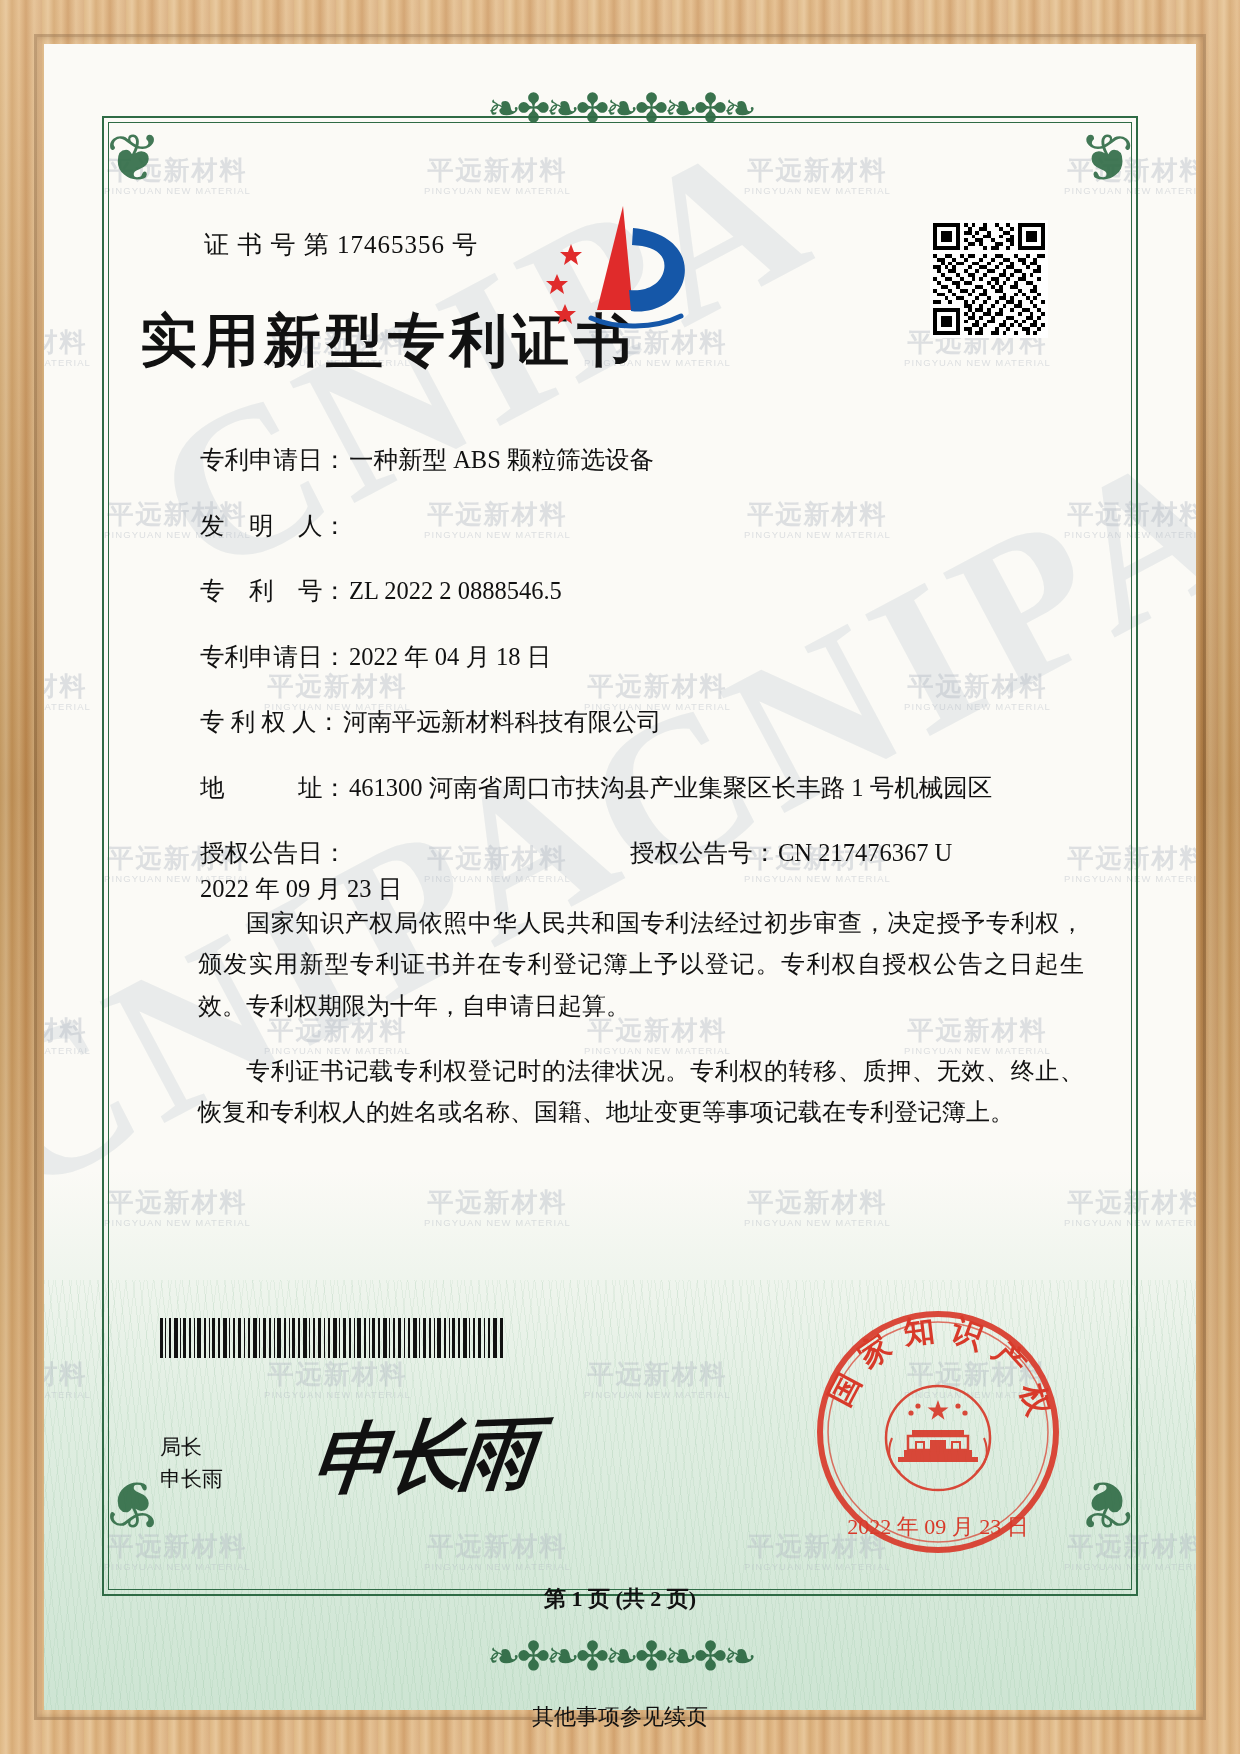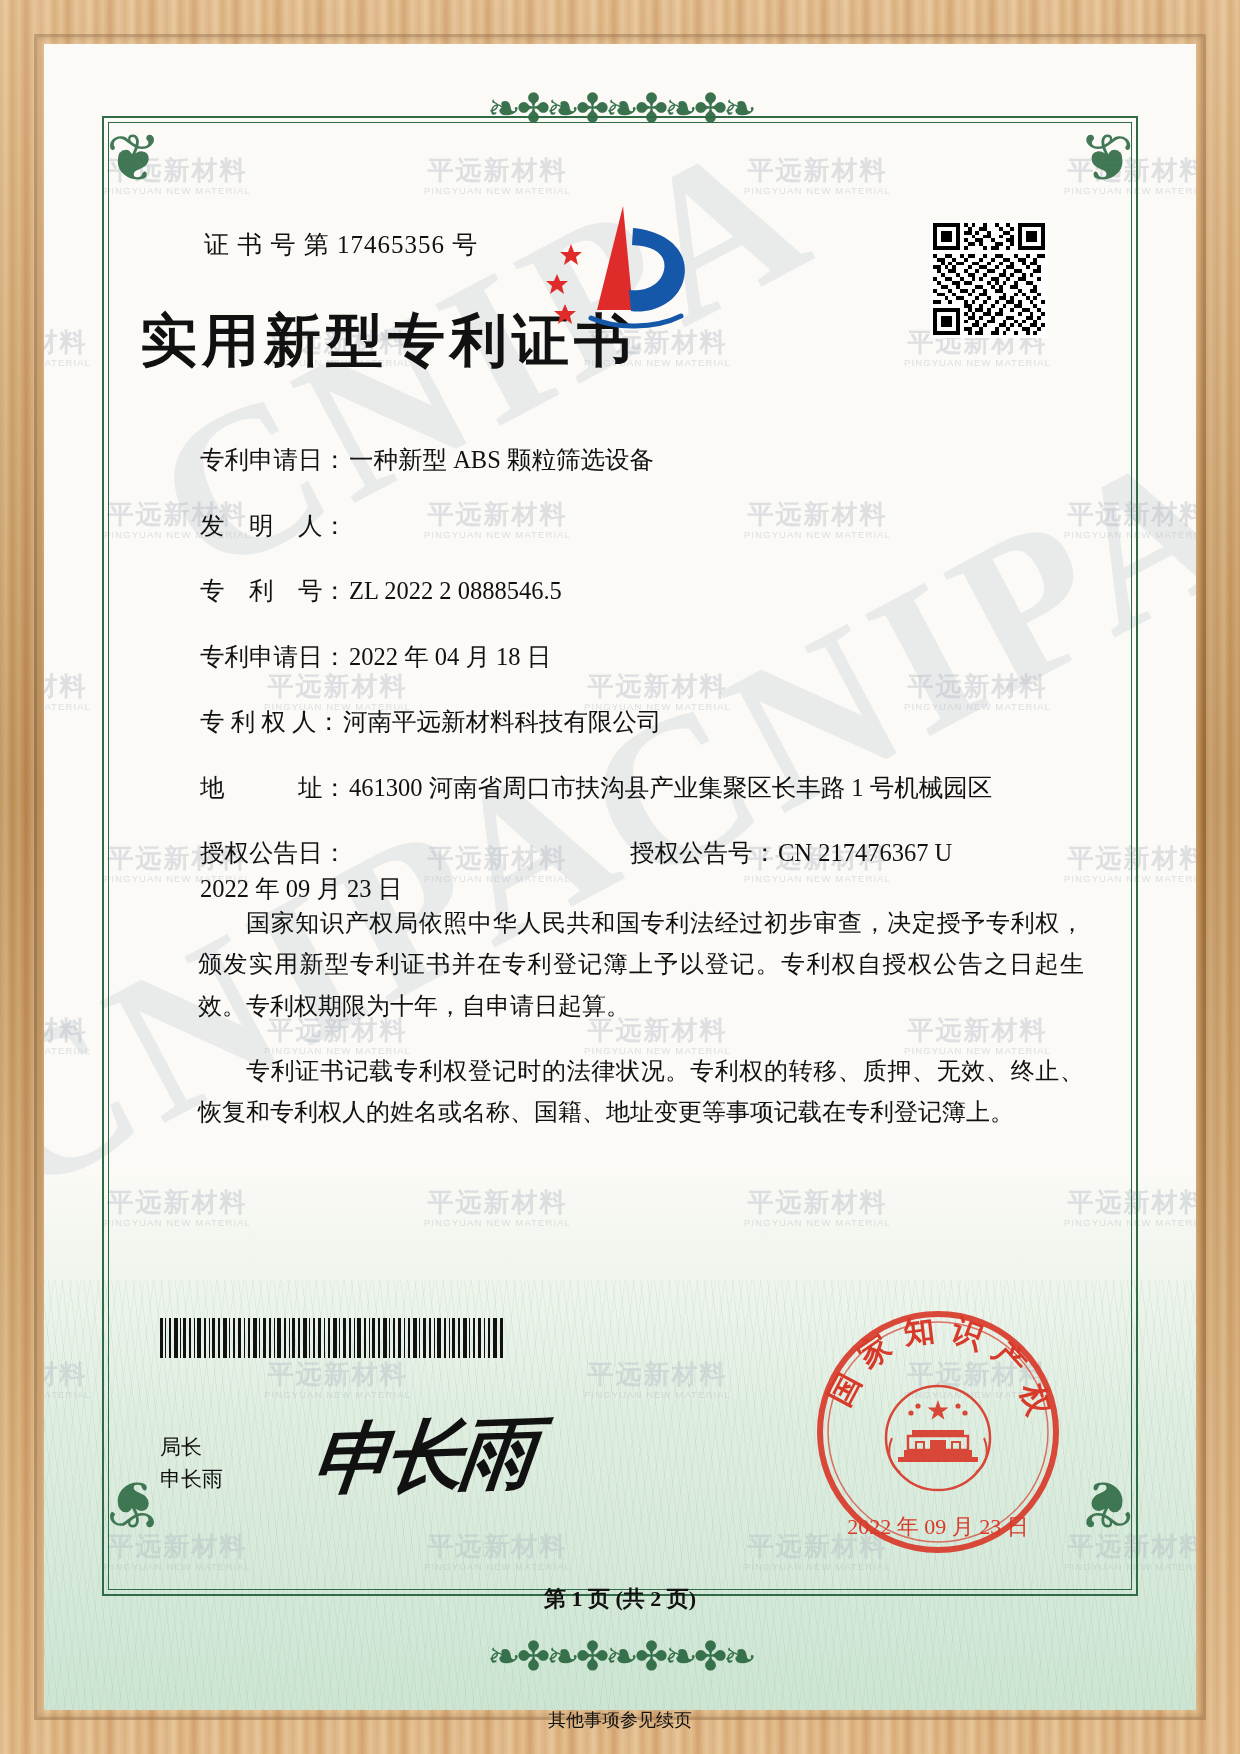--- a/index.html
+++ b/index.html
@@ -291,21 +291,21 @@
     font-size: 22px;
     color: #111;
     z-index: 6;
     font-weight: bold;
   }
   .footnote {
     position: absolute;
     left: 0; right: 0;
     bottom: 22px;
     text-align: center;
-    font-size: 18px;
+    font-size: 22px;
     color: #111;
     z-index: 6;
   }
 </style>
 </head>
 <body>
 
 <div class="frame">
   <div class="frame-inner-bevel"></div>
 </div>

